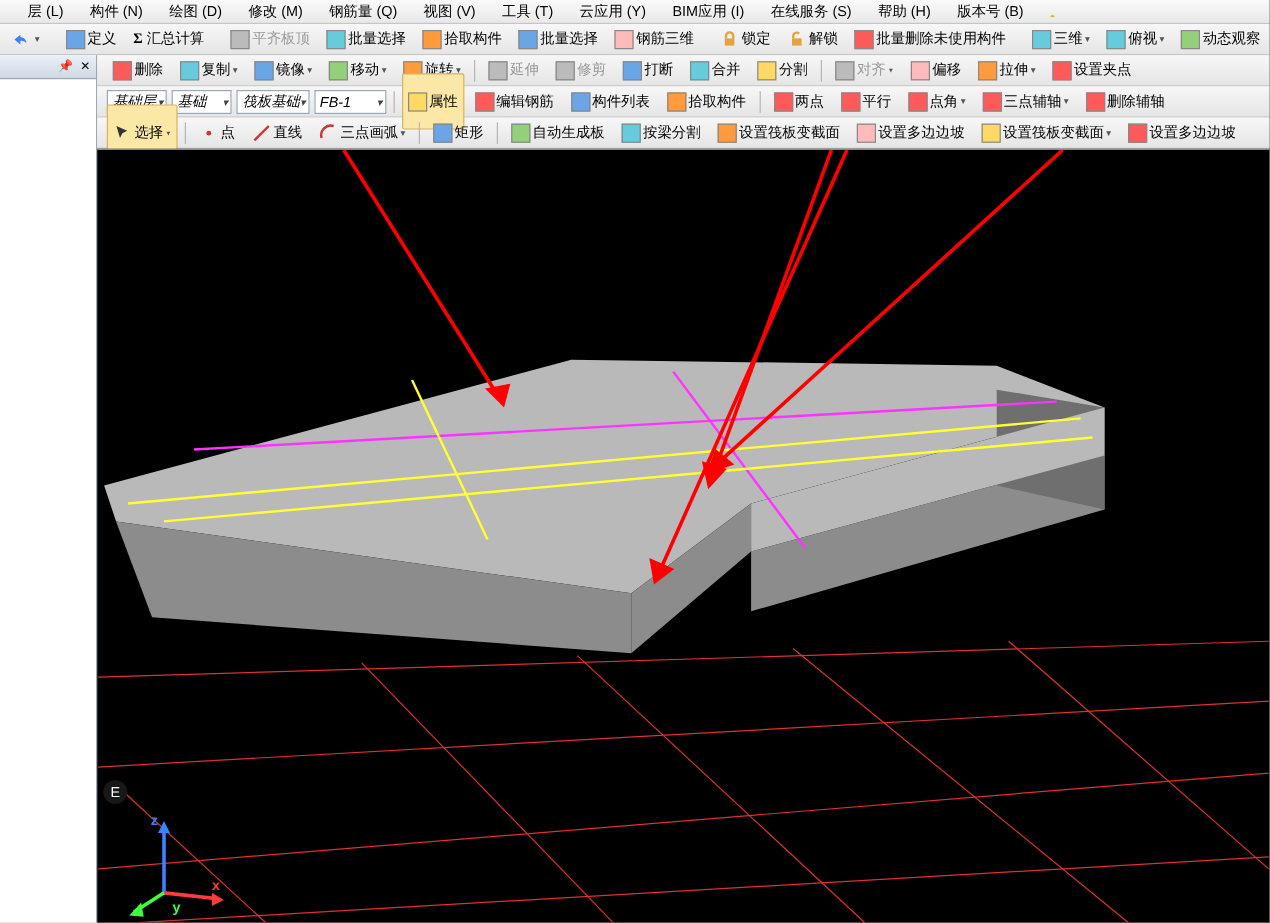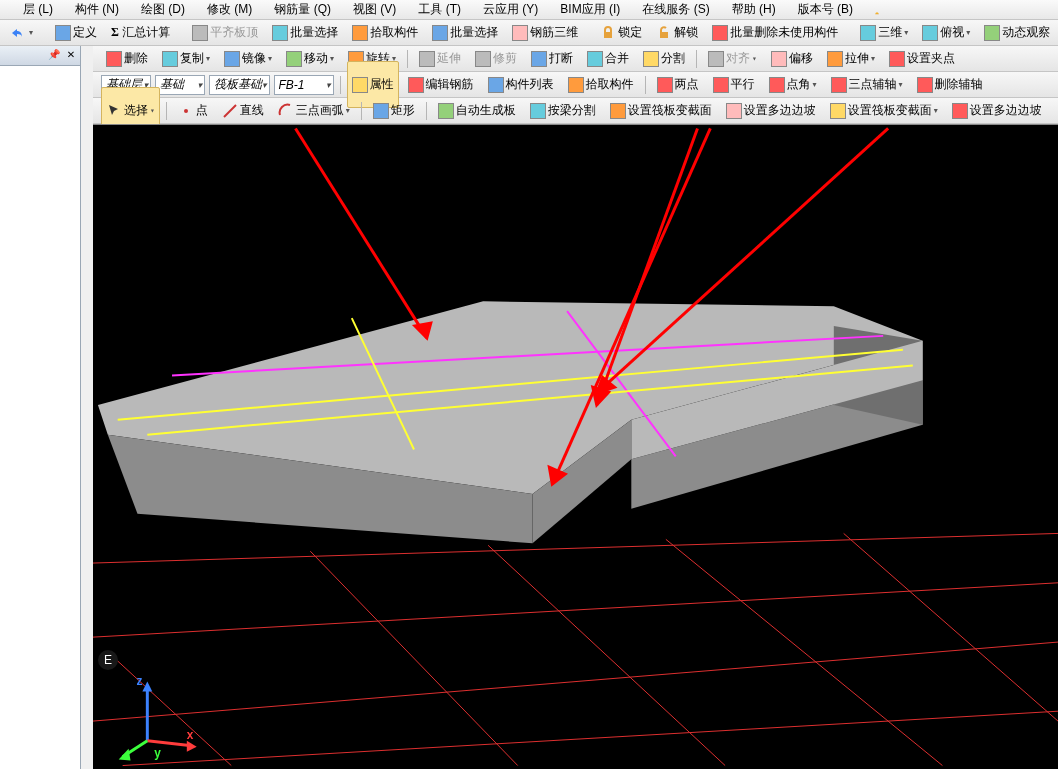--- a/index.html
+++ b/index.html
@@ -66,21 +66,21 @@
   border-bottom:1px solid #9aa7b5;
   display:flex; align-items:center; justify-content:flex-end;
   gap:2px; padding-right:2px;
 }
 .pin, .close { width:14px; height:14px; font-size:10px; text-align:center; }
 
 
 .content {
   position:absolute;
   left:81px; top:46px;
-  right:0; bottom:0;margin-left:12px;
+  right:0; bottom:0;
 }
 .content .toolbar { padding-left:8px; }
 
 
 .combo {
   display:inline-flex;
   align-items:center;
   background:#fff;
   border:1px solid #9aa7b5;
   height:20px;

